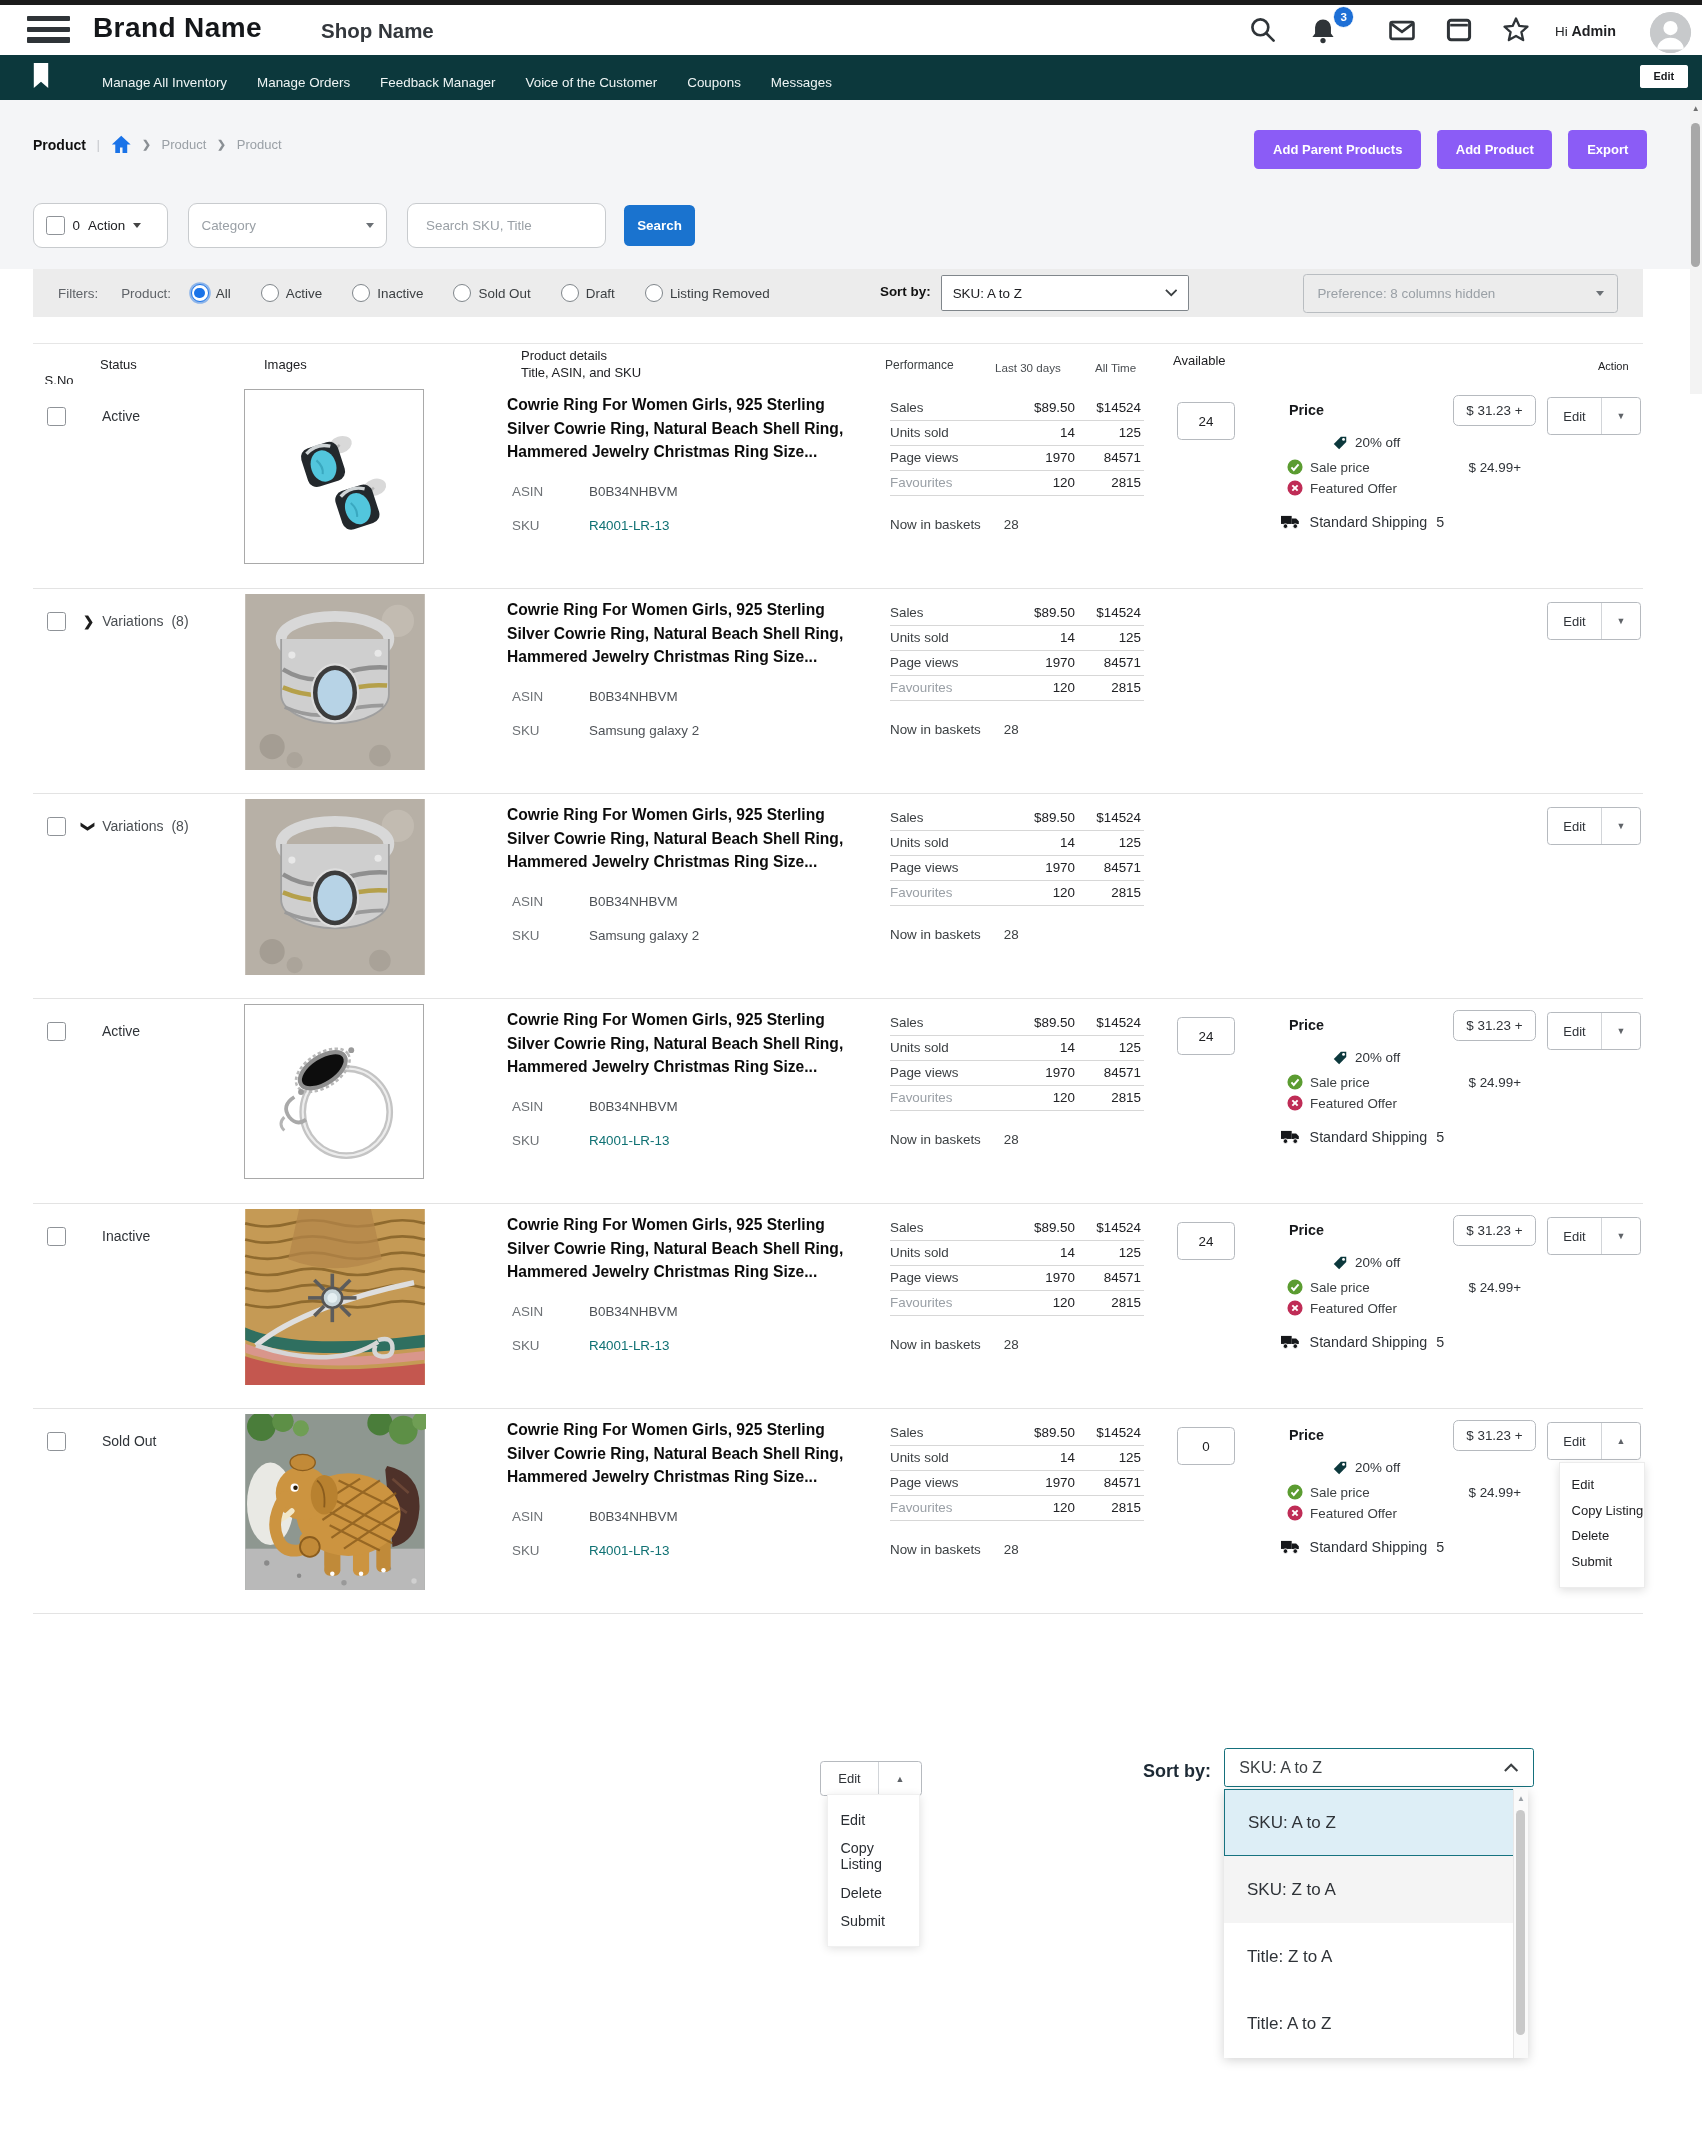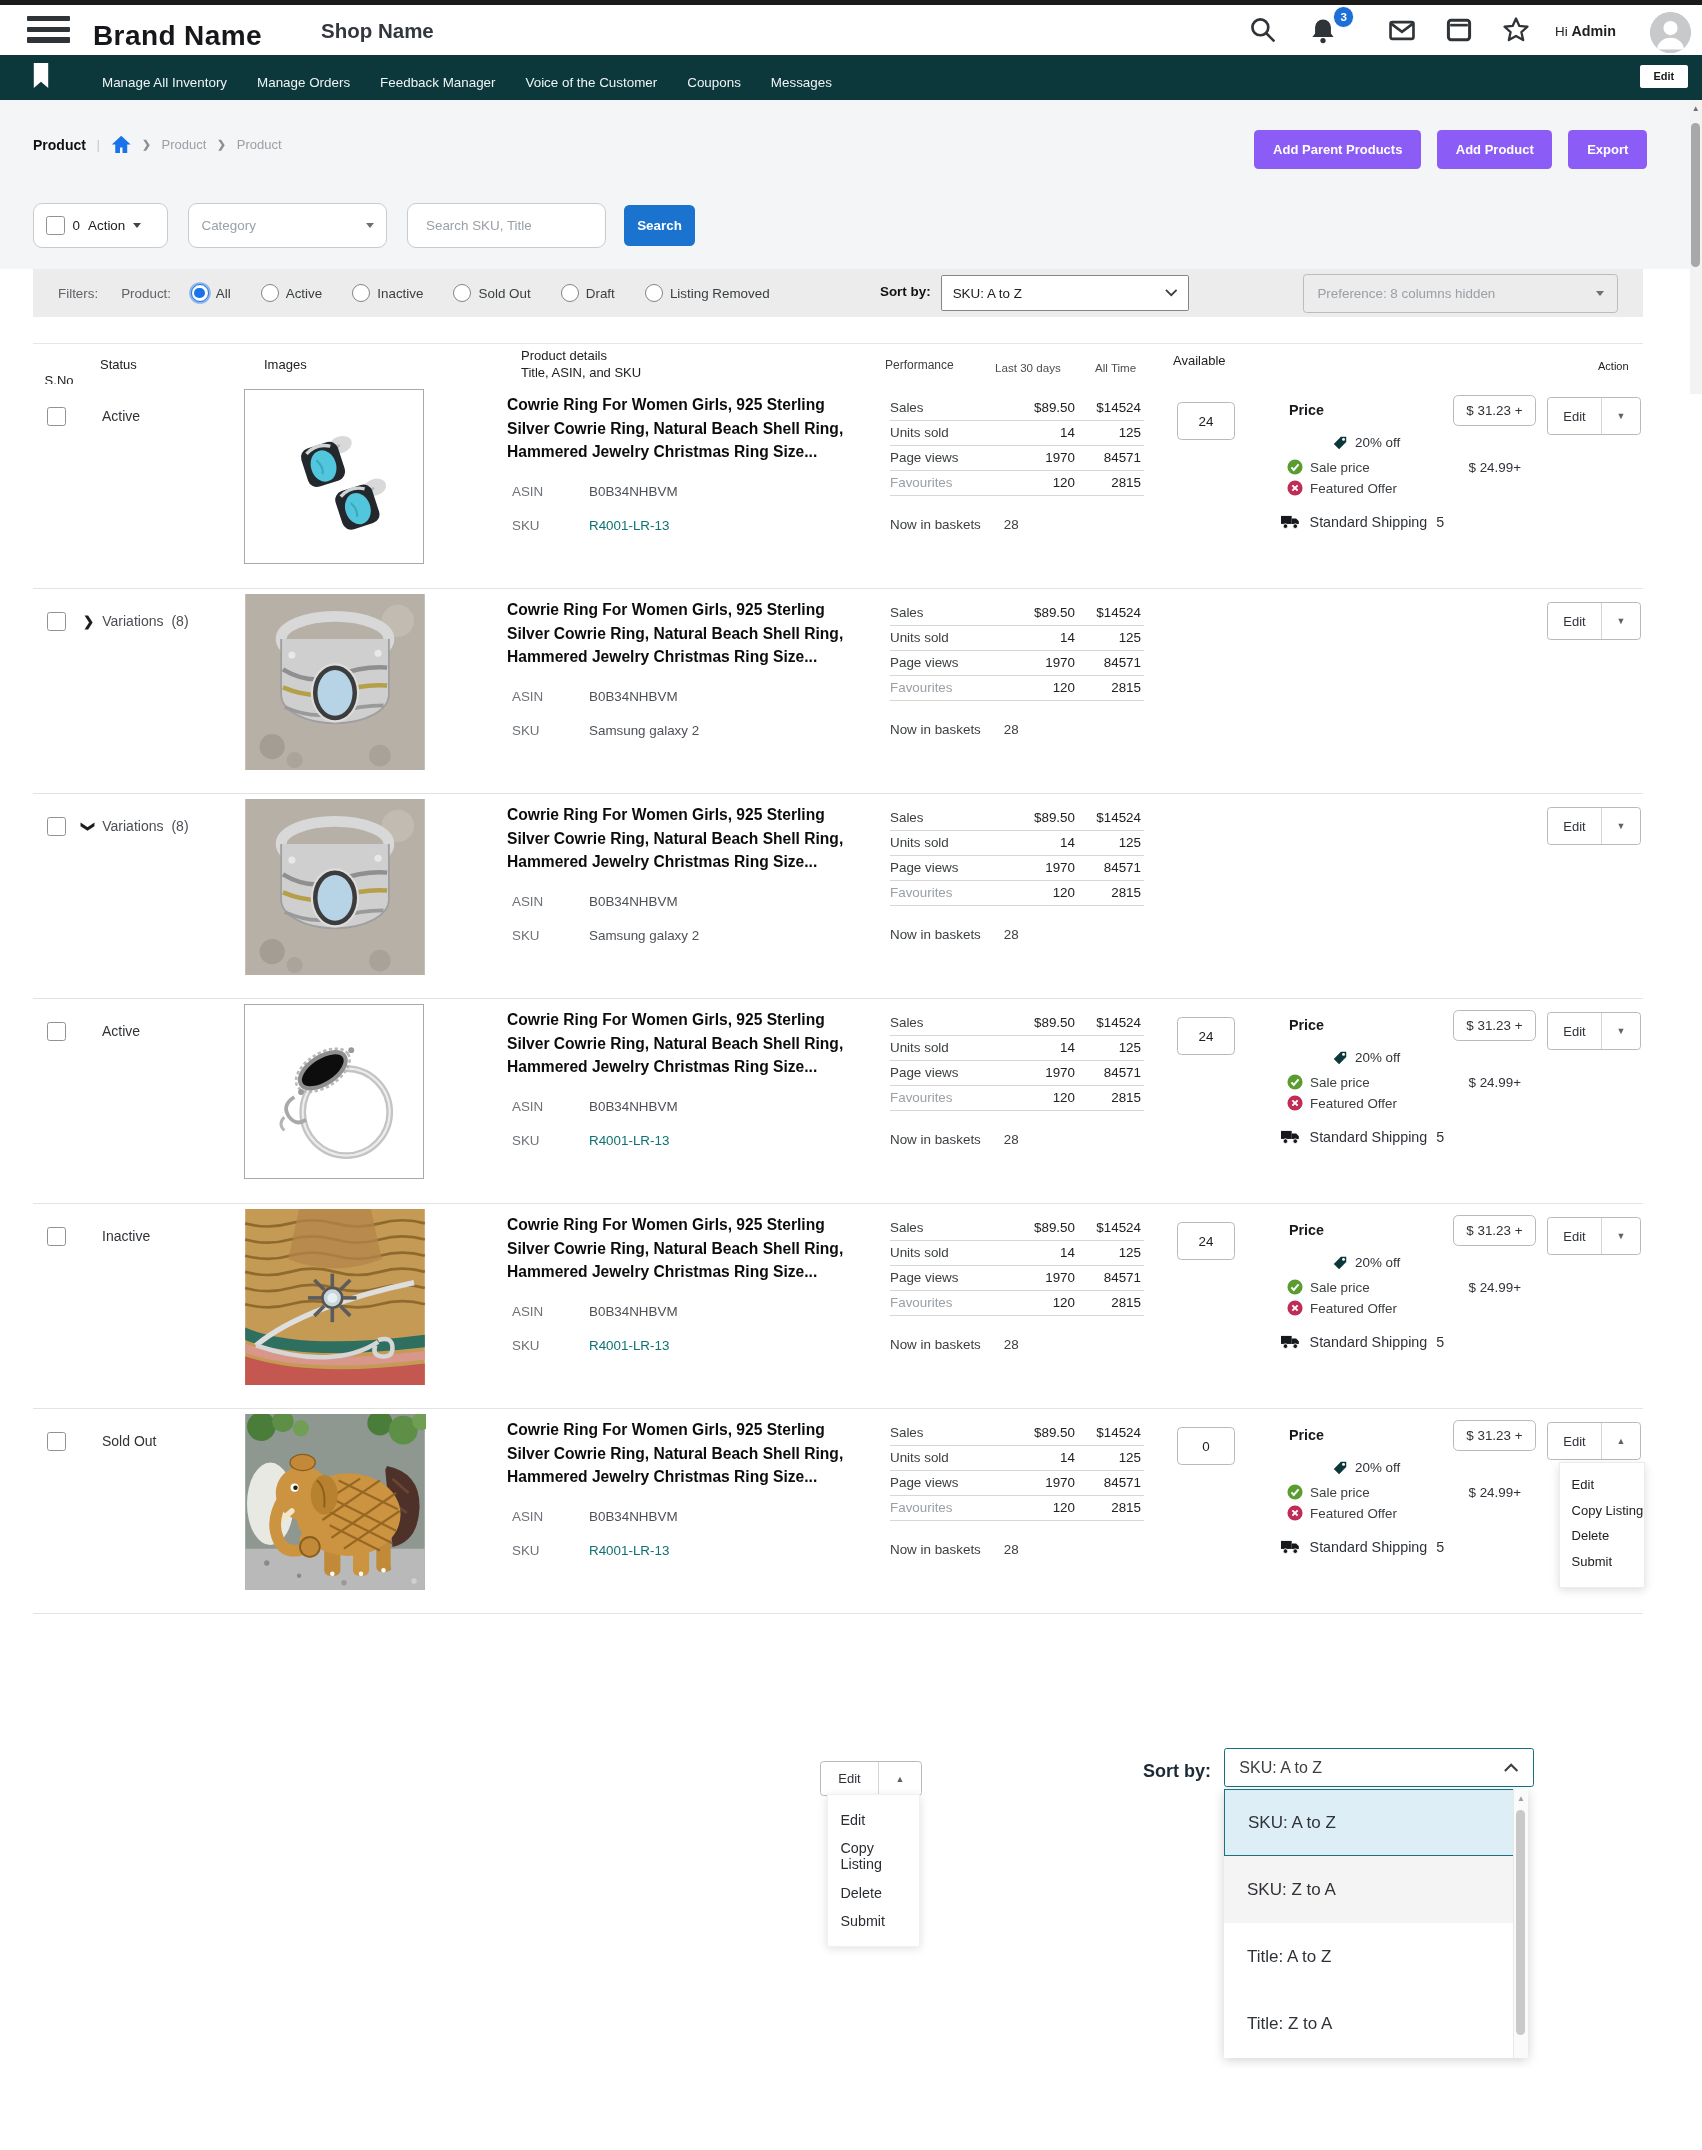--- a/index.html
+++ b/index.html
@@ -4,21 +4,21 @@
 <style>
   html,body{margin:0;padding:0;background:#fff;}
   .page{position:relative;width:1702px;height:2150px;background:#fff;
         font-family:"Liberation Sans",sans-serif;overflow:hidden;}
   
   .topblack{position:absolute;top:0;left:0;width:100%;height:4.5px;background:#1b1b1b;}
   
   .topbar{position:absolute;top:4.5px;left:0;width:100%;height:51px;background:#fff;}
   .burger{position:absolute;left:27px;top:11.6px;width:43px;cursor:pointer;}
   .burger div{height:5.3px;background:#2f3438;margin-bottom:5.3px;border-radius:0.9px;}
-  .brand{position:absolute;left:93px;top:7.1px;font-size:28px;font-weight:700;color:#15171a;letter-spacing:0.4px;margin-top:8px;}
+  .brand{position:absolute;left:93px;top:7.1px;font-size:28px;font-weight:700;color:#15171a;letter-spacing:0.4px;}
   .shop{position:absolute;left:321px;top:14.3px;font-size:20.5px;font-weight:700;color:#33373c;}
   .tb-icon{position:absolute;top:10.7px;width:30px;height:30px;}
   .tb-icon svg{width:100%;height:100%;}
   .badge{position:absolute;left:1333px;top:1.8px;min-width:21.4px;height:21.4px;background:#1d6fd6;color:#fff;
          border-radius:10.7px;font-size:11.6px;font-weight:700;display:flex;align-items:center;justify-content:center;
          border:1.8px solid #fff;box-sizing:border-box;z-index:3;}
   .greet{position:absolute;left:1555px;top:18.7px;font-size:13.4px;color:#202124;}
   .greet b{font-size:14.3px;}
   .avatar{position:absolute;left:1650px;top:7.1px;width:41px;height:41px;border-radius:50%;background:#c7c9cb;overflow:hidden;}
   
@@ -972,22 +972,22 @@
   <div class="sp-select">
     <span>SKU: A to Z</span>
     <svg width="14.3" height="9" viewBox="0 0 16 10">
         <path d="M1 9 l7 -7 l7 7" fill="none" stroke="#3c4043" stroke-width="2.4"></path>
       </svg>
   </div>
   <div class="sp-panel">
     <div class="sp-opts" id="sp-opts">
         <div class="opt sel">SKU: A to Z</div>
         <div class="opt alt">SKU: Z to A</div>
+        <div class="opt">Title: Z to A</div>
         <div class="opt">Title: A to Z</div>
-        <div class="opt">Title: Z to A</div>
       </div>
     <div class="sp-scroll">
       <div class="sp-up">▲</div>
       <div class="sp-thumb"></div>
     </div>
   </div>
 
   <div class="pg-scroll">
     <div class="pg-up">▲</div>
     <div class="pg-thumb"></div>

